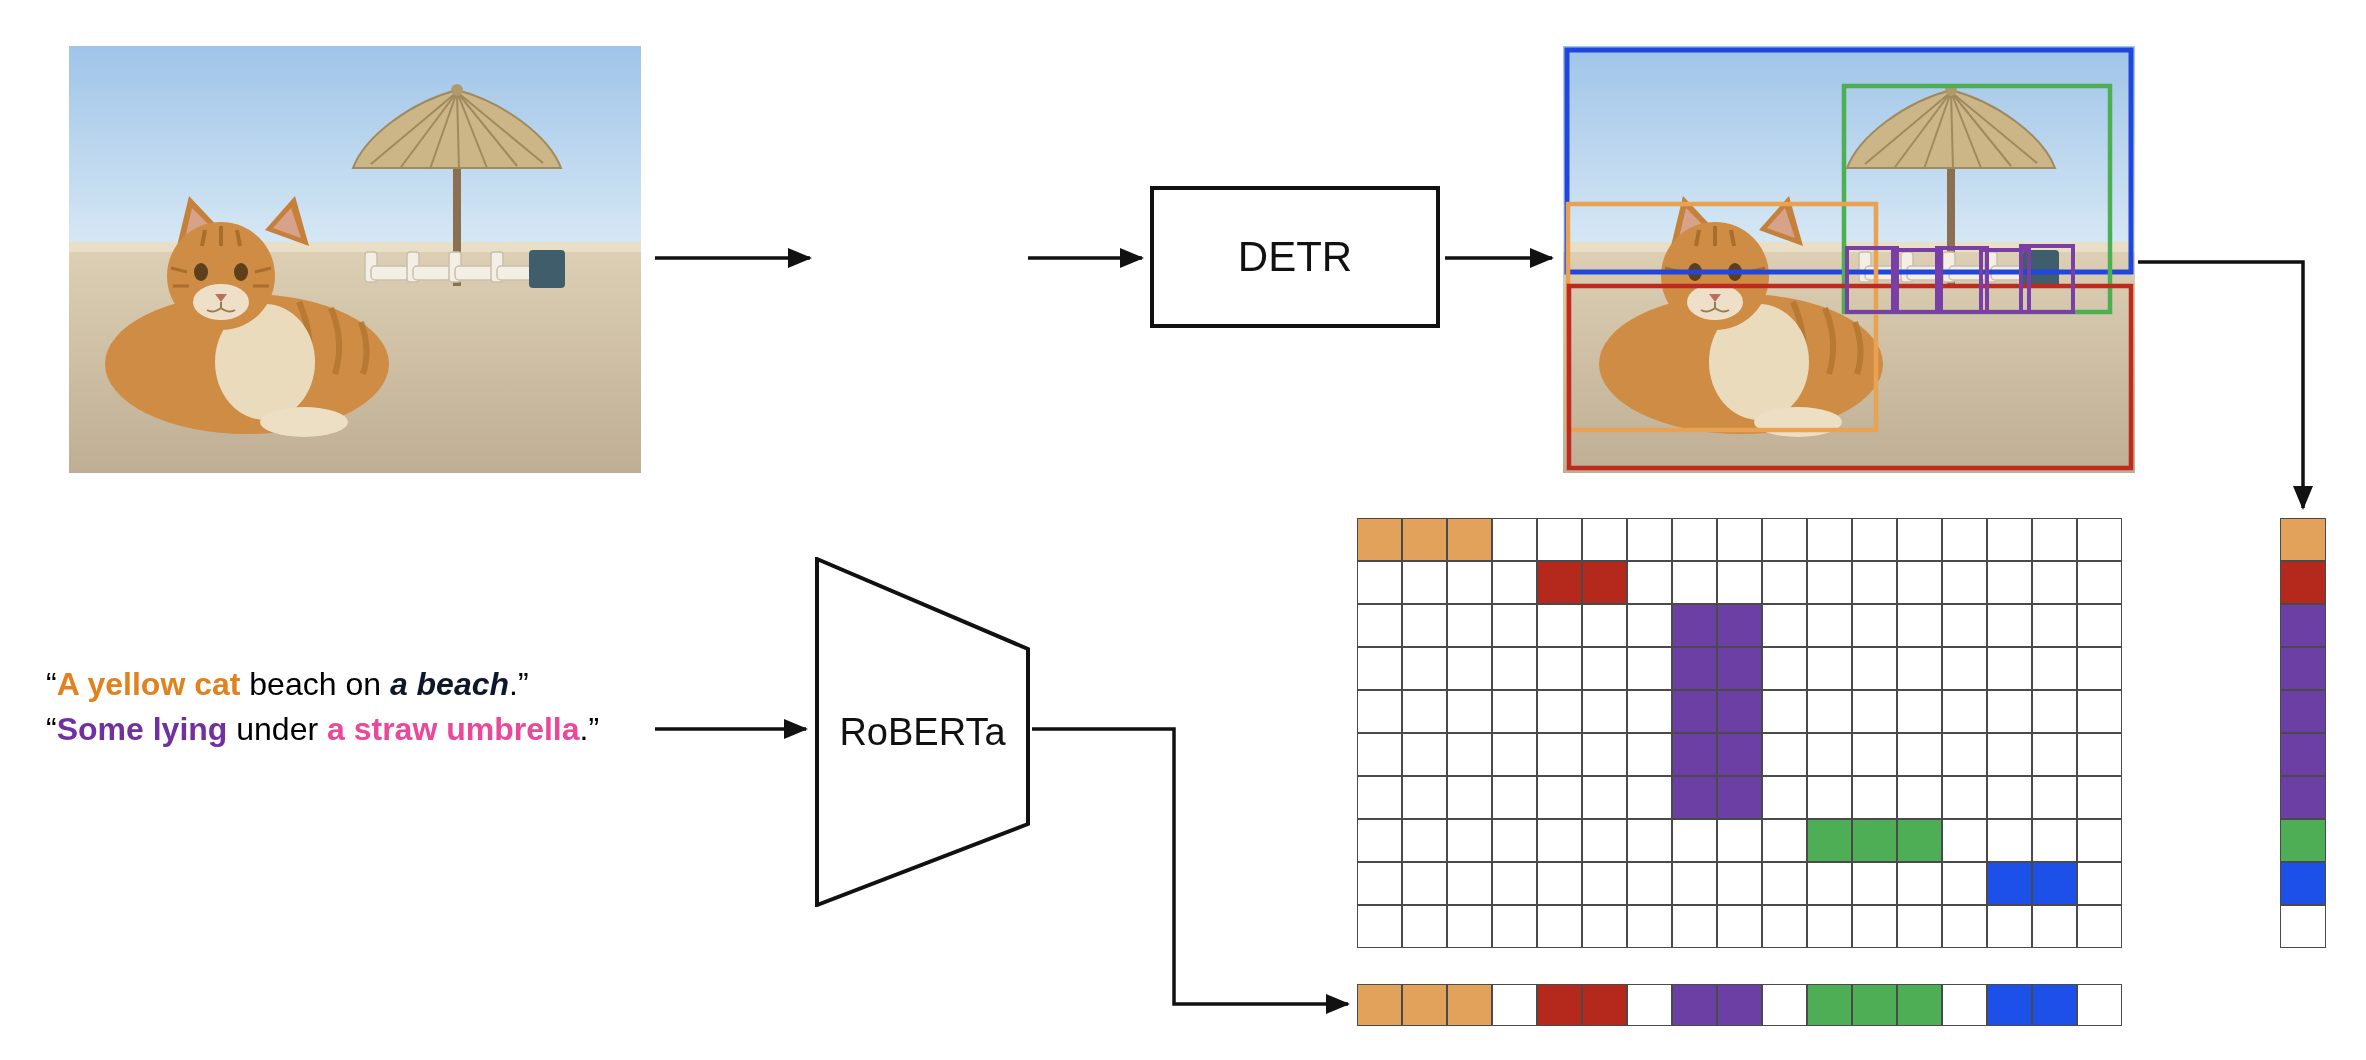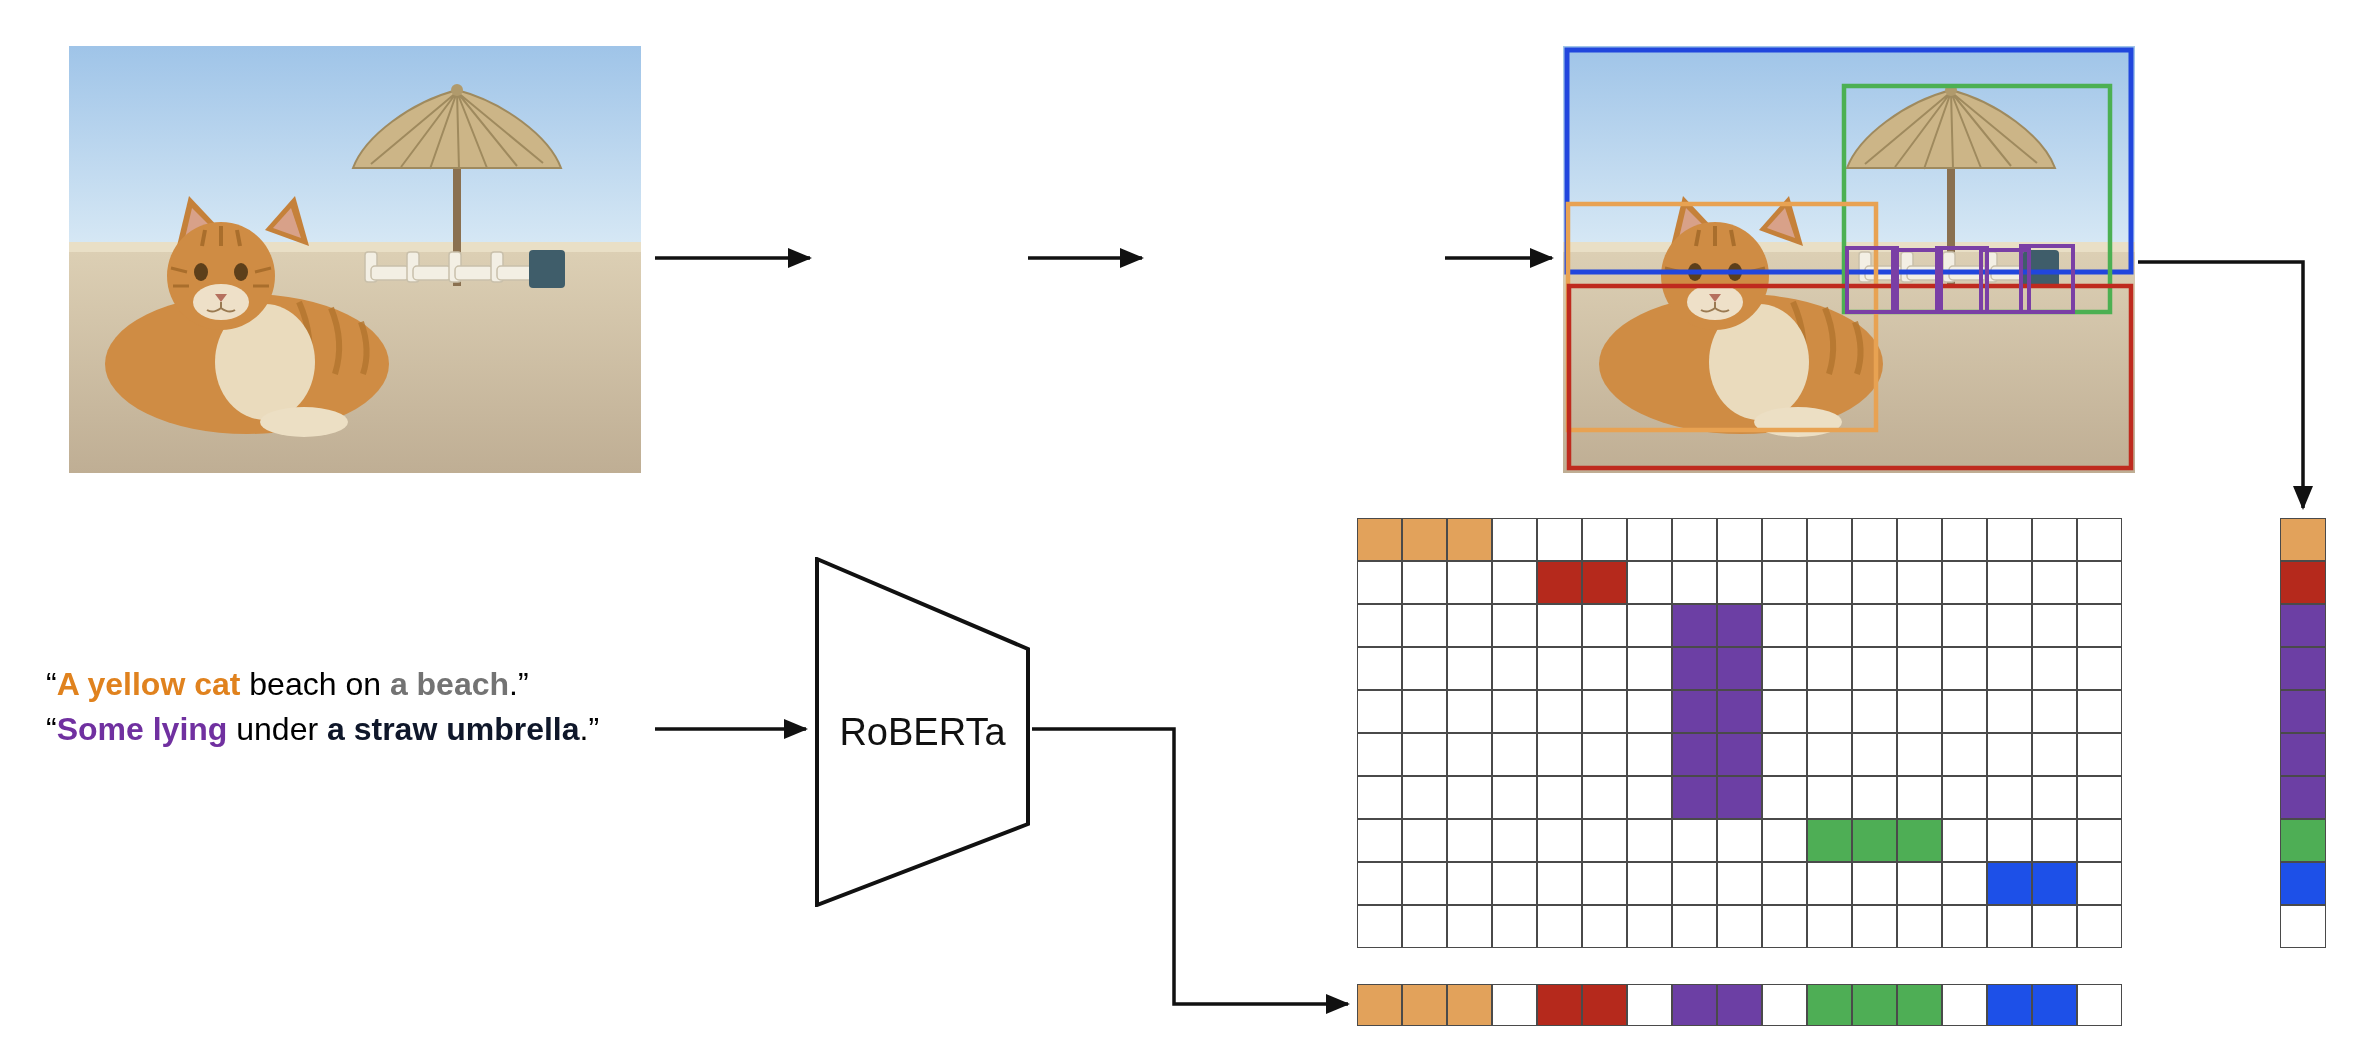--- a/index.html
+++ b/index.html
@@ -93,20 +93,23 @@
     </defs>
   </svg>
 
   <div class="photo" style="left:69px; top:46px;">
     <svg viewBox="0 0 572 427">
         <use href="#beach-scene"></use>
       </svg>
   </div>
 
 
+  <div class="detr-box">
+    <span>DETR</span>
+  </div>
 
   <div class="photo" style="left:1563px; top:46px;">
     <svg viewBox="0 0 572 427">
       <use href="#beach-scene"></use>
       <rect x="4" y="4" width="564" height="222" fill="none" stroke-width="5" stroke="#2146DD"></rect>
       <rect x="281" y="40" width="266" height="226" fill="none" stroke-width="4.5" stroke="#4CB052"></rect>
       <rect x="5" y="158" width="308" height="226" fill="none" stroke-width="4.5" stroke="#E8A252"></rect>
       <rect x="6" y="240" width="562" height="182" fill="none" stroke-width="4.5" stroke="#BF2A1E"></rect>
       <rect x="284" y="202" width="50" height="64" fill="none" stroke-width="4" stroke="#7A3FA5"></rect>
       <rect x="330" y="204" width="48" height="62" fill="none" stroke-width="4" stroke="#7A3FA5"></rect>
@@ -117,22 +120,22 @@
   </div>
 
   <div class="trapezoid roberta" style="left:815px; top:557px; width:215px; height:350px;">
     <svg viewBox="0 0 215 350" width="215" height="350">
       <polygon points="2,2 213,92 213,267 2,348" fill="#ffffff" stroke="#111111" stroke-width="4"></polygon>
     </svg>
     <div class="module-label">RoBERTa</div>
   </div>
 
   <div class="captions">
-      <div class="cap-line"><span style="color: rgb(0, 0, 0);">“</span><span class="colored" style="color: rgb(224, 130, 30);">A yellow cat</span><span style="color: rgb(0, 0, 0);"> beach on </span><span class="colored" style="color: #737373;">a beach</span><span style="color: rgb(0, 0, 0);">.”</span></div>
-      <div class="cap-line"><span style="color: rgb(0, 0, 0);">“</span><span class="colored" style="color: rgb(112, 48, 160);">Some lying</span><span style="color: rgb(0, 0, 0);"> under </span><span class="colored" style="color: #0f172a;">a straw umbrella</span><span style="color: rgb(0, 0, 0);">.”</span></div>
+      <div class="cap-line"><span style="color: rgb(0, 0, 0);">“</span><span class="colored" style="color: rgb(224, 130, 30);">A yellow cat</span><span style="color: rgb(0, 0, 0);"> beach on </span><span class="colored" style="color: #0f172a; font-style: italic;">a beach</span><span style="color: rgb(0, 0, 0);">.”</span></div>
+      <div class="cap-line"><span style="color: rgb(0, 0, 0);">“</span><span class="colored" style="color: rgb(112, 48, 160);">Some lying</span><span style="color: rgb(0, 0, 0);"> under </span><span class="colored" style="color: #ec4899;">a straw umbrella</span><span style="color: rgb(0, 0, 0);">.”</span></div>
     </div>
 
   <div class="grid matrix">
       <div class="cell" style="background: rgb(226, 162, 91);"></div>
       <div class="cell" style="background: rgb(226, 162, 91);"></div>
       <div class="cell" style="background: rgb(226, 162, 91);"></div>
       <div class="cell" style="background: rgb(255, 255, 255);"></div>
       <div class="cell" style="background: rgb(255, 255, 255);"></div>
       <div class="cell" style="background: rgb(255, 255, 255);"></div>
       <div class="cell" style="background: rgb(255, 255, 255);"></div>

